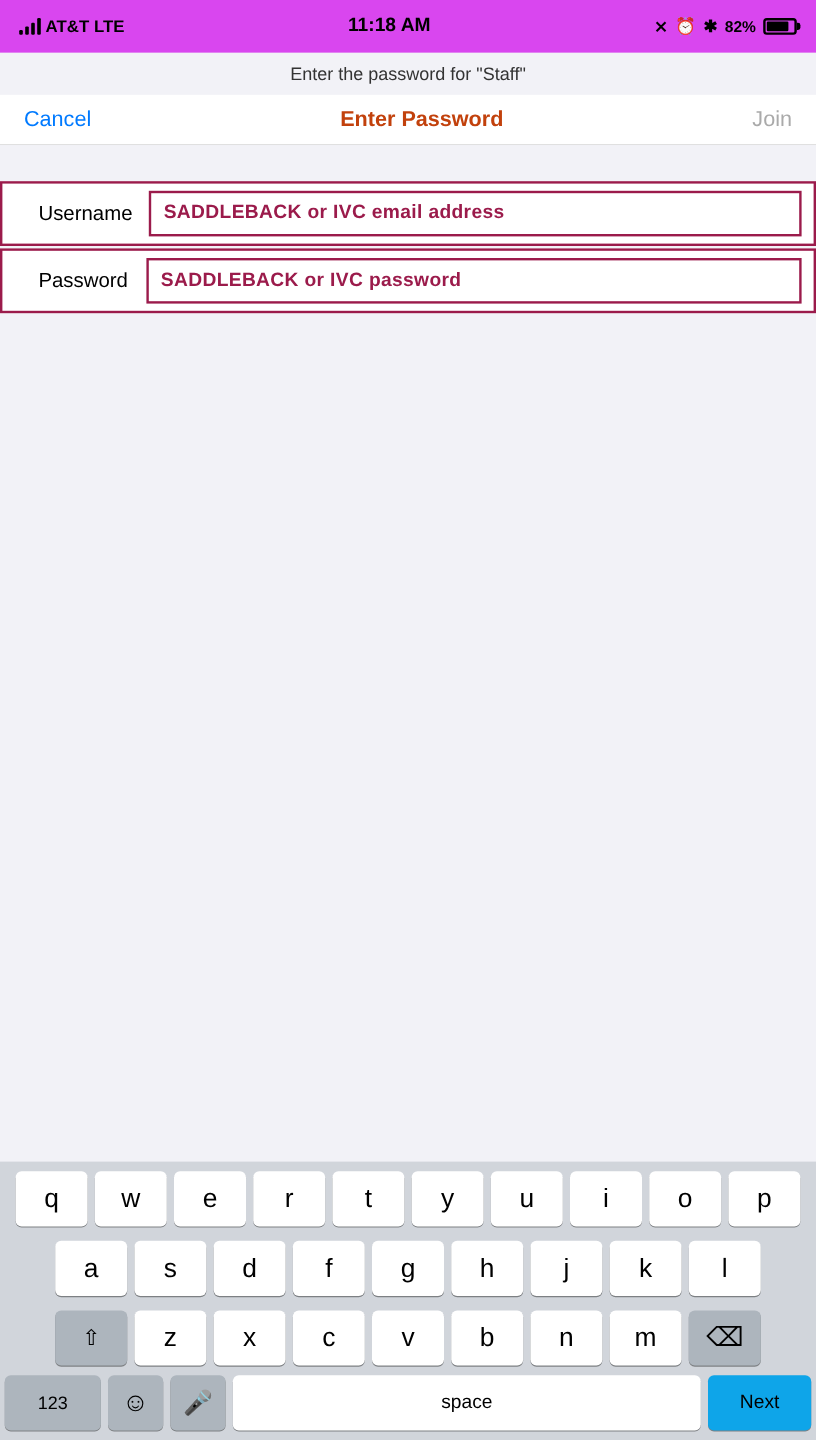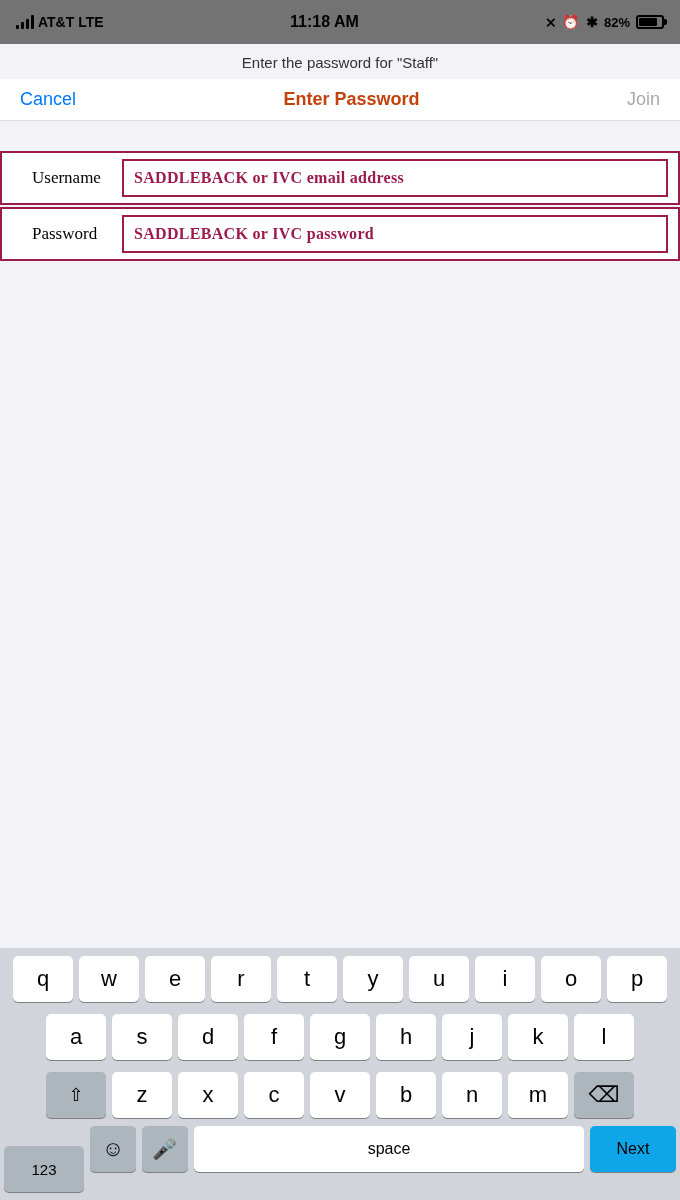--- a/index.html
+++ b/index.html
@@ -8,21 +8,21 @@
       width: 680px;
       height: 1200px;
       font-family: -apple-system, 'Helvetica Neue', Arial, sans-serif;
       background: #f2f2f7;
       overflow: hidden;
       position: relative;
     }
 
     
     .status-bar {
-      background: #737373;
+      background: #d946ef;
       height: 44px;
       display: flex;
       align-items: center;
       justify-content: space-between;
       padding: 0 16px;
       font-size: 15px;
       font-weight: 600;
     }
     .status-left {
       display: flex;
@@ -118,21 +118,20 @@
     .form-area {
       background: #f2f2f7;
       padding: 30px 0 0 0;
     }
     .form-row {
       background: #fff;
       display: flex;
       align-items: center;
       border: 2px solid #9b1b4b;
       margin: 0 0 2px 0;
-      font-family: Liberation Serif, serif;
     }
     .form-label {
       font-size: 17px;
       color: #000;
       padding: 14px 14px 14px 30px;
       min-width: 120px;
     }
     .form-input-box {
       flex: 1;
       border: 2px solid #9b1b4b;
@@ -211,21 +210,20 @@
       background: #adb5bd;
       font-size: 15px;
       flex: 0 0 80px;
       height: 46px;
       border-radius: 5px;
       display: flex;
       align-items: center;
       justify-content: center;
       box-shadow: 0 1px 0 rgba(0,0,0,0.4);
       cursor: pointer;
-      margin-top: 20px;
     }
 
     .key-emoji {
       background: #adb5bd;
       flex: 0 0 46px;
       height: 46px;
       border-radius: 5px;
       display: flex;
       align-items: center;
       justify-content: center;

